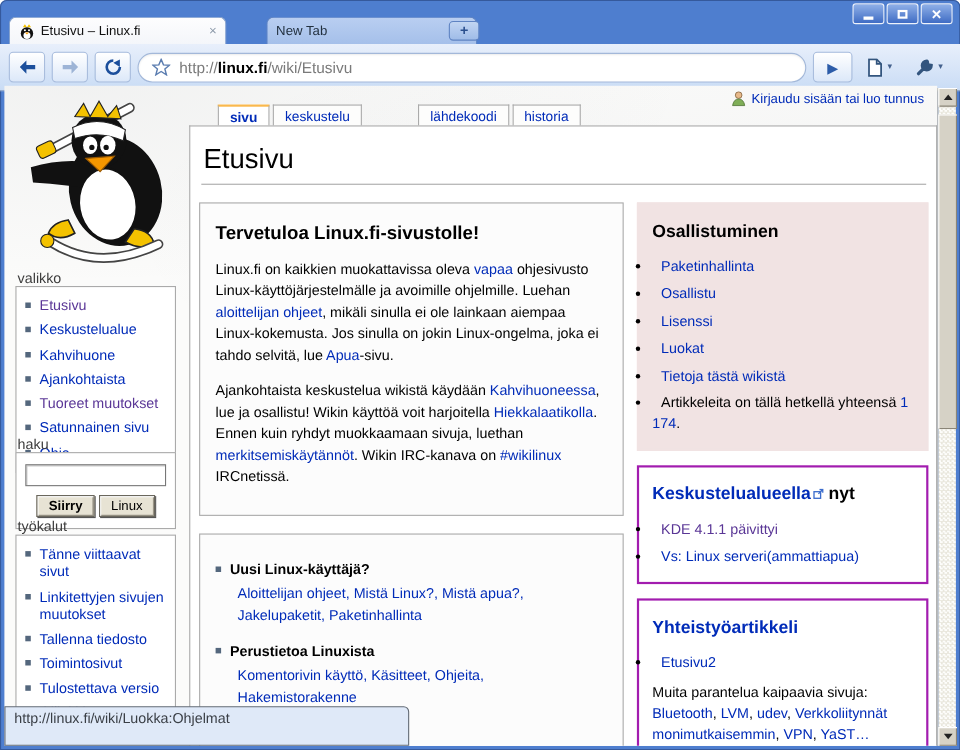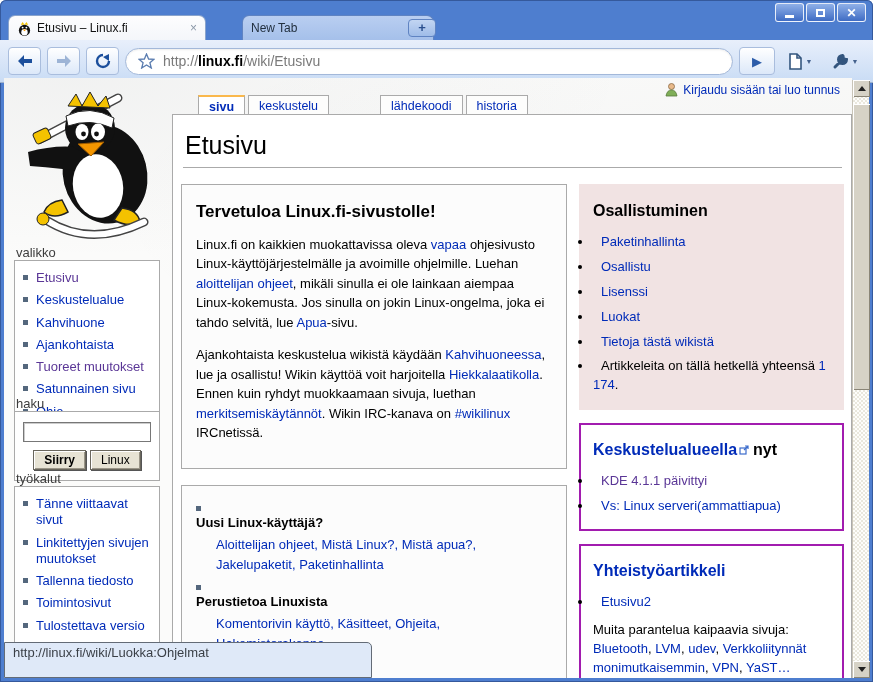--- a/index.html
+++ b/index.html
@@ -85,21 +85,21 @@
   .box{border:1px solid #aaa;background:#fcfcfc;padding:12px 14px;margin-bottom:16px;
     font-size:13px;line-height:1.5;color:#000;}
   .box h2{font-size:17px;margin:2px 0 10px;}
   .box p{margin:0 0 13px;}
   .rbox{padding:10px 12px;margin-bottom:13px;font-size:13px;line-height:1.45;border:2px solid #a21caf;background:#fff;}
   .rbox.pink{background:var(--pink);border-color:var(--pink);}
   .rbox h2{font-size:16px;margin:3px 0 8px;}
   .rbox li{padding:3px 0;}
   .rbox p{margin:6px 0 4px;}
   .cat{margin:4px 0 12px;}
-  .cat-title{display:flex;align-items:baseline;font-weight:bold;margin-bottom:3px;flex-direction:column;}
+  .cat-title{display:flex;align-items:baseline;font-weight:bold;margin-bottom:3px;}
   .cat-links{margin-left:20px;color:var(--link);}
   .cat-links span{line-height:1.45;}
   .blink{color:var(--link);font-weight:bold;}
   .extic{margin:0 4px 0 2px;}
 
   
   .scrollbar{position:absolute;right:4px;top:80px;bottom:4px;width:17px;
     background:repeating-conic-gradient(#fdfdfb 0% 25%, #e9e7dd 0% 50%) 0 0/4px 4px;
     border-left:1px solid #c8c4b8;}
   .sb-btn{position:absolute;left:0;width:17px;height:17px;background:#d6d2c6;

